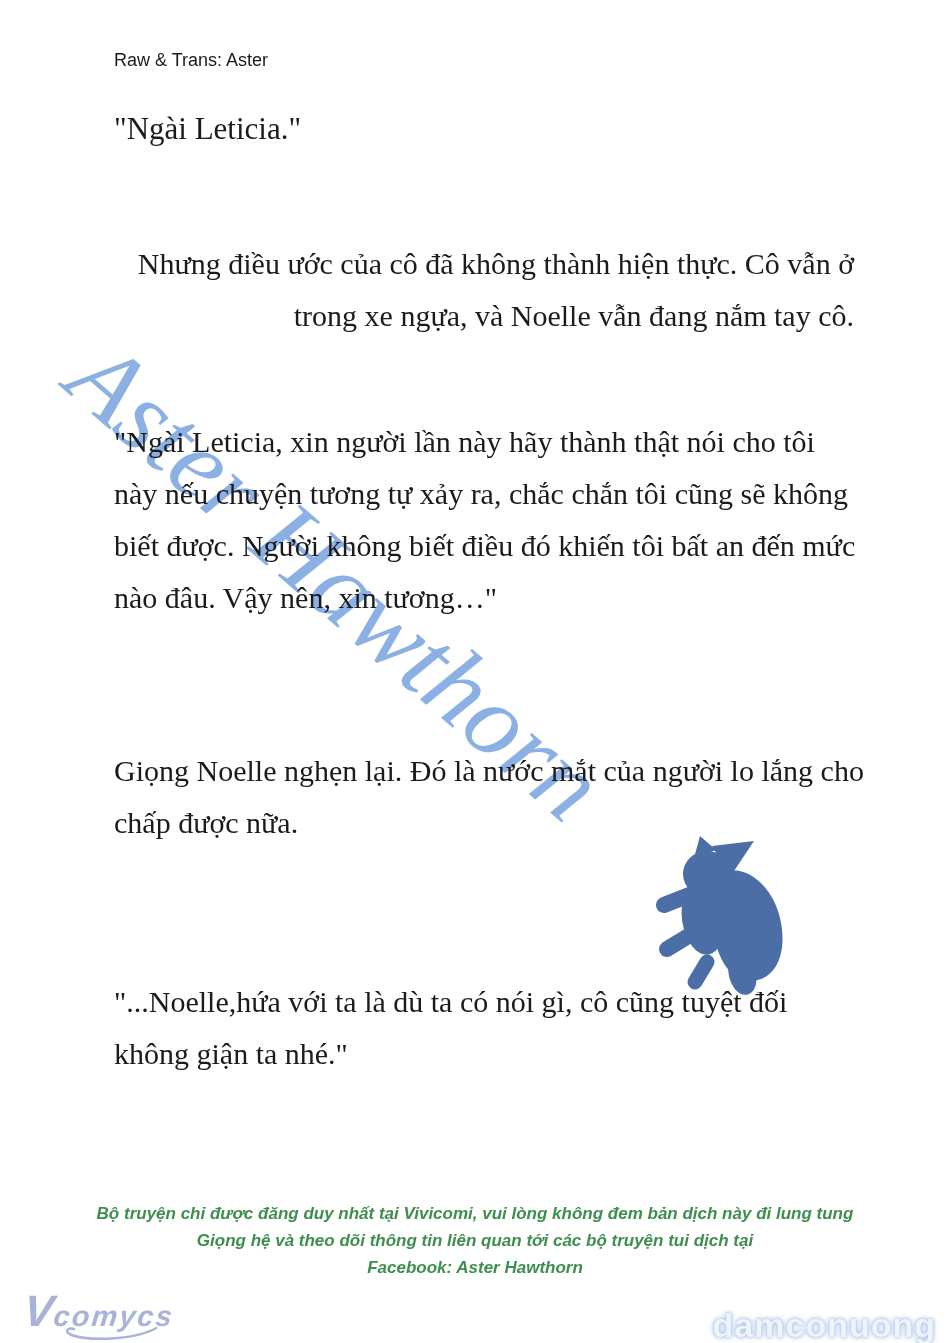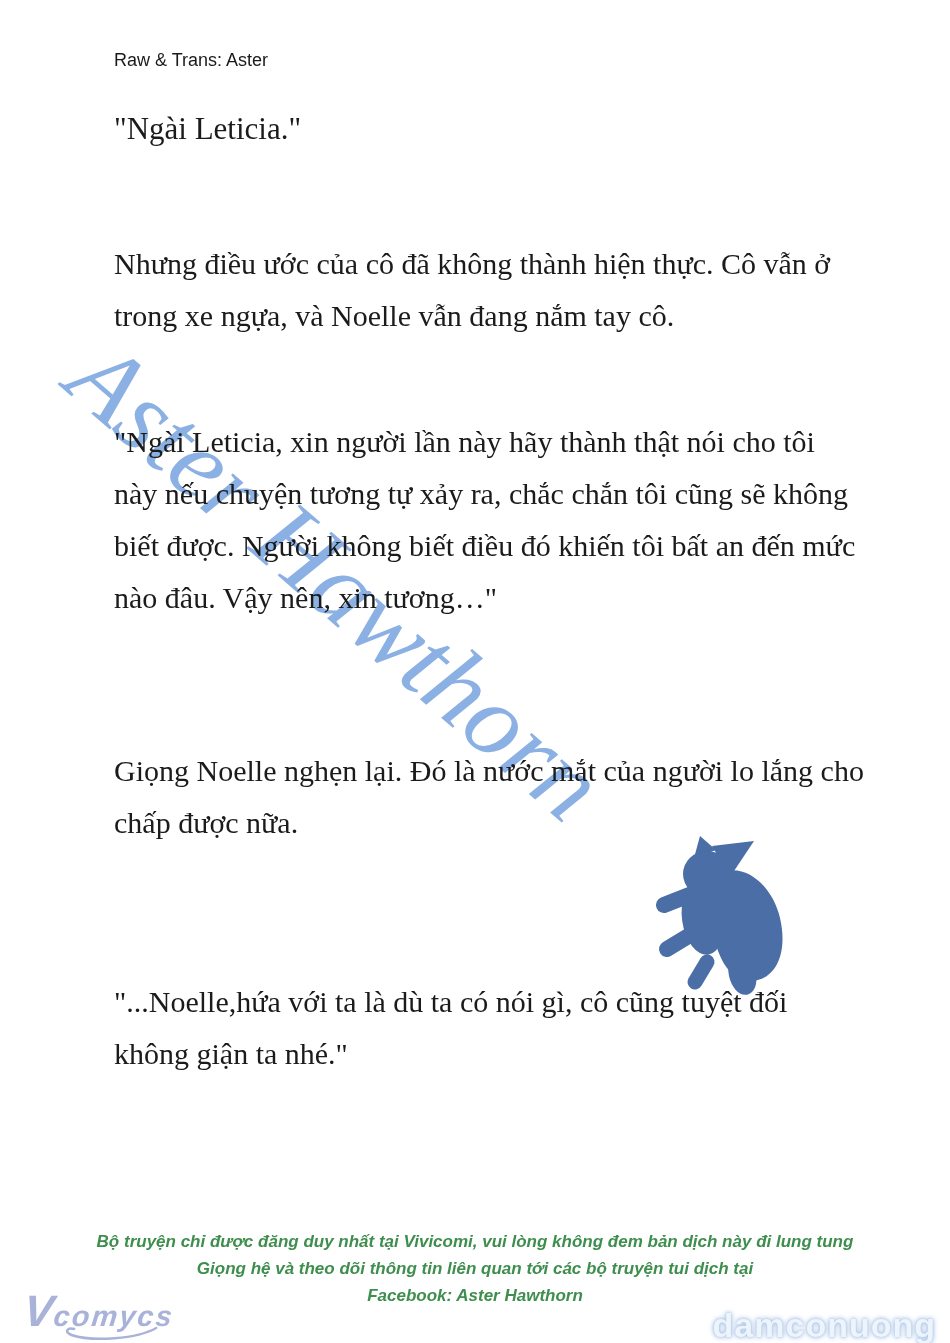--- a/index.html
+++ b/index.html
@@ -21,31 +21,31 @@
   }
   .page-title {
     position:absolute; left:114px; top:103px;
     font-size:31px; line-height:52px; z-index:2; white-space:nowrap;
   }
   .para {
     position:absolute; left:114px; width:740px;
     font-size:30px; line-height:52px; z-index:2;
   }
   .para div { white-space:nowrap; }
-  .p1 { top:238px; }
+  .p1 { top:238px;text-align:right; }
   .p2 { top:416px; }
   .p3 { top:745px; }
   .p4 { top:976px; }
   .cat {
     position:absolute; left:650px; top:830px; width:140px; height:165px; z-index:2;
   }
   .footer-notice {
     position:absolute; left:0; right:0; top:1200px; text-align:center;
     font-family:"Liberation Sans", sans-serif; font-style:italic; font-weight:bold;
-    font-size:17px; line-height:27px; color:#3e8e4d; z-index:3;margin-top:28px;
+    font-size:17px; line-height:27px; color:#3e8e4d; z-index:3;
   }
   .vcomycs {
     position:absolute; left:24px; top:1286px; z-index:3;
     font-family:"Liberation Sans", sans-serif; font-style:italic; font-weight:bold;
     color:#a9b2d8; transform:skewX(-6deg); letter-spacing:1px;
   }
   .vcomycs .big-v { font-size:44px; }
   .vcomycs .rest  { font-size:29px; letter-spacing:2px; }
   .vcomycs svg { position:absolute; left:38px; top:40px; }
   .damconuong {

